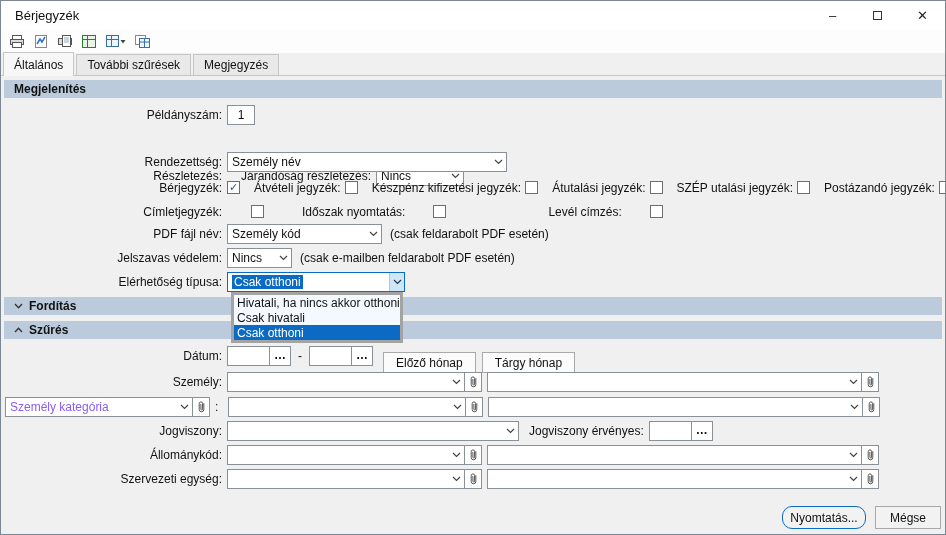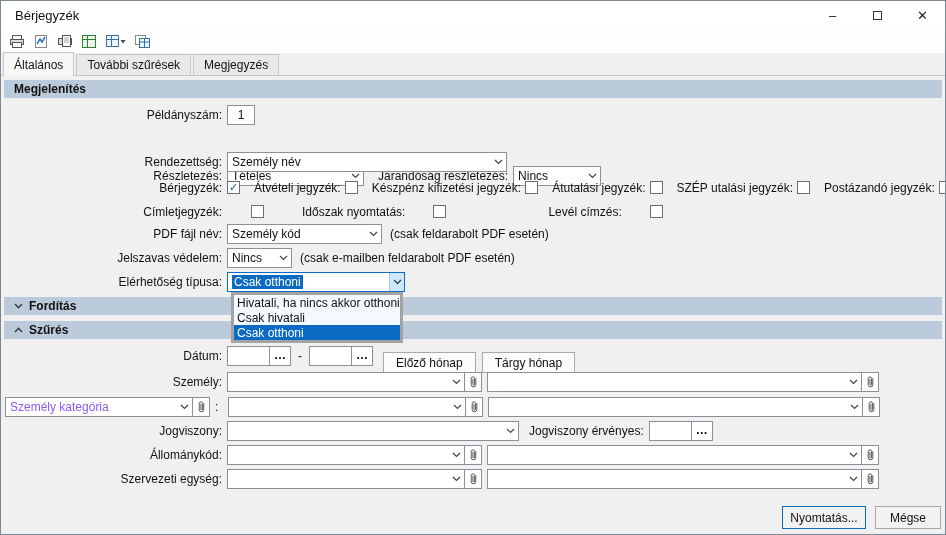--- a/index.html
+++ b/index.html
@@ -129,28 +129,20 @@
 
   <div class="row" style="top:103px;">
     <span class="lbl">Példányszám:</span>
     <div class="input w28">
         <span>1</span>
       </div>
   </div>
 
   <div class="row" style="top:140px;margin-top:24px;">
     <span class="lbl">Részletezés:</span>
-    <div class="combo w137">
-      <span class="val">Tételes</span>
-      <span class="caret">
-          <svg width="9" height="6" viewBox="0 0 9 6">
-            <path d="M1 1 L4.5 4.5 L8 1" stroke="#444" fill="none" stroke-width="1.2"></path>
-          </svg>
-        </span>
-    </div>
     <span class="cbl">Járandóság részletezés:</span>
     <div class="combo w88" style="margin-left:5px;">
       <span class="val">Nincs</span>
       <span class="caret">
           <svg width="9" height="6" viewBox="0 0 9 6">
             <path d="M1 1 L4.5 4.5 L8 1" stroke="#444" fill="none" stroke-width="1.2"></path>
           </svg>
         </span>
     </div>
   </div>
@@ -398,16 +390,16 @@
           </svg>
         </span>
     </div>
     <div class="clip">
         <svg width="10" height="14" viewBox="0 0 10 14">
           <path d="M7.8 3.2 v6.3 a2.3 2.3 0 0 1 -4.6 0 V3.6 a1.7 1.7 0 0 1 3.4 0 v5.6 a0.85 0.85 0 0 1 -1.7 0 V4" stroke="#555" fill="none"></path>
         </svg>
       </div>
   </div>
 
-  <div class="footer-btn default" style="left:781px; width:84px;">Nyomtatás...</div>
+  <div class="footer-btn default" style="left:781px; width:84px;border-radius:10px;">Nyomtatás...</div>
   <div class="footer-btn" style="left:874px; width:66px;">Mégse</div>
 
 </div>
 
 </body></html>

